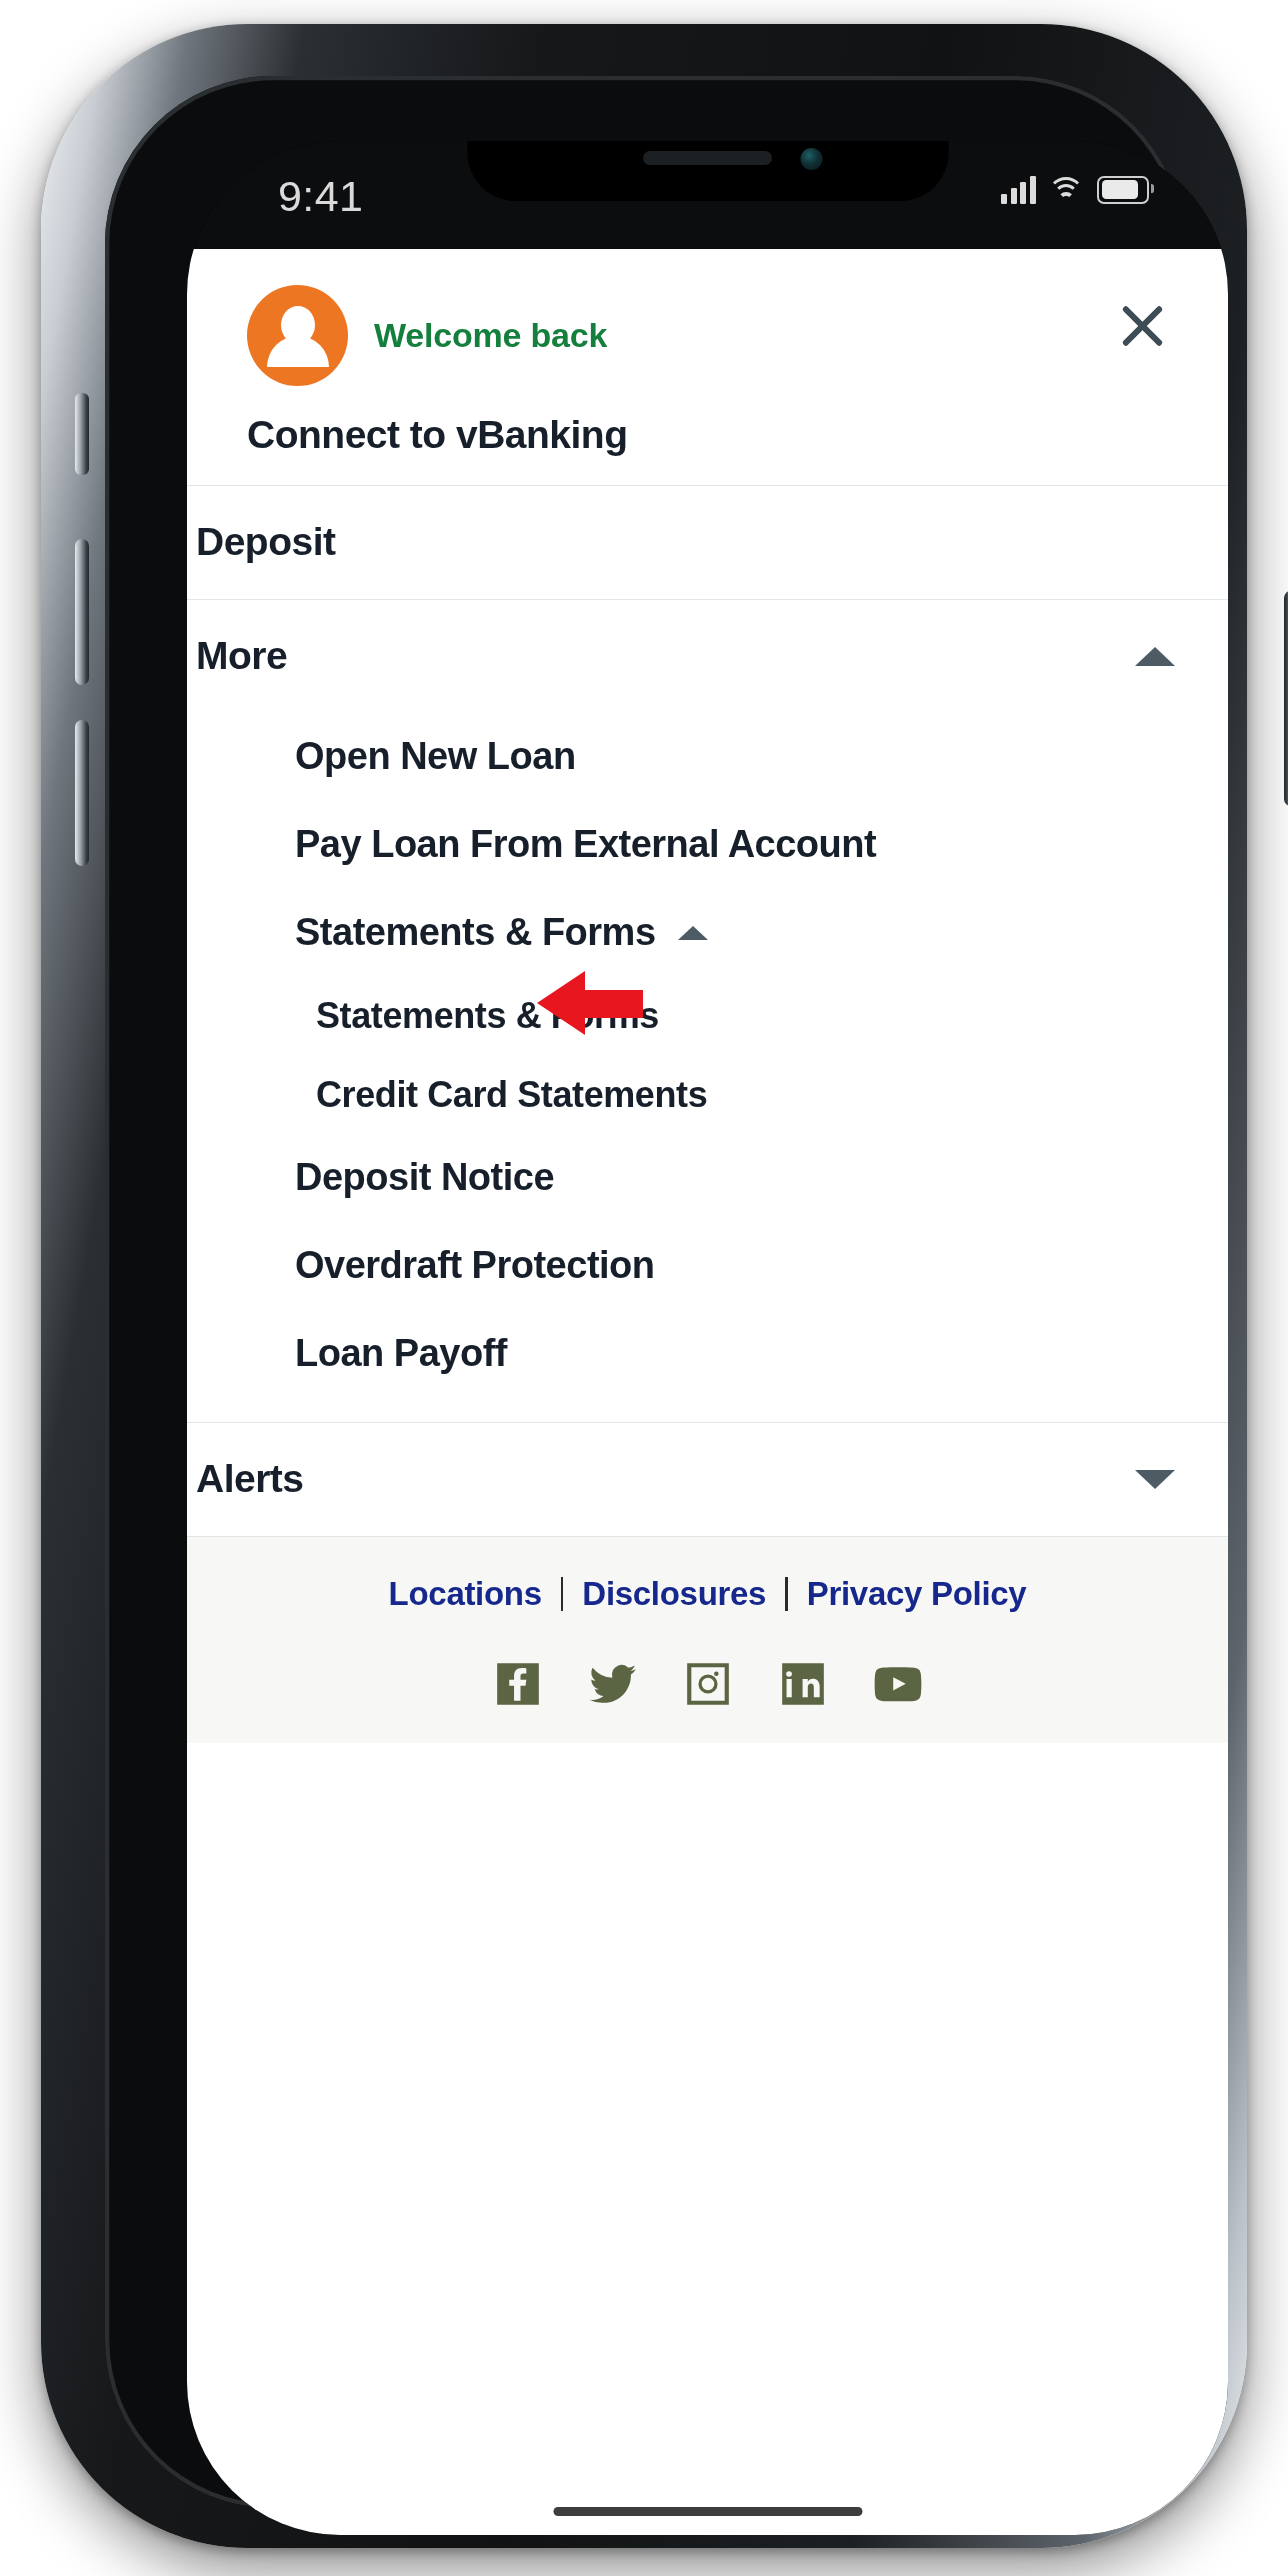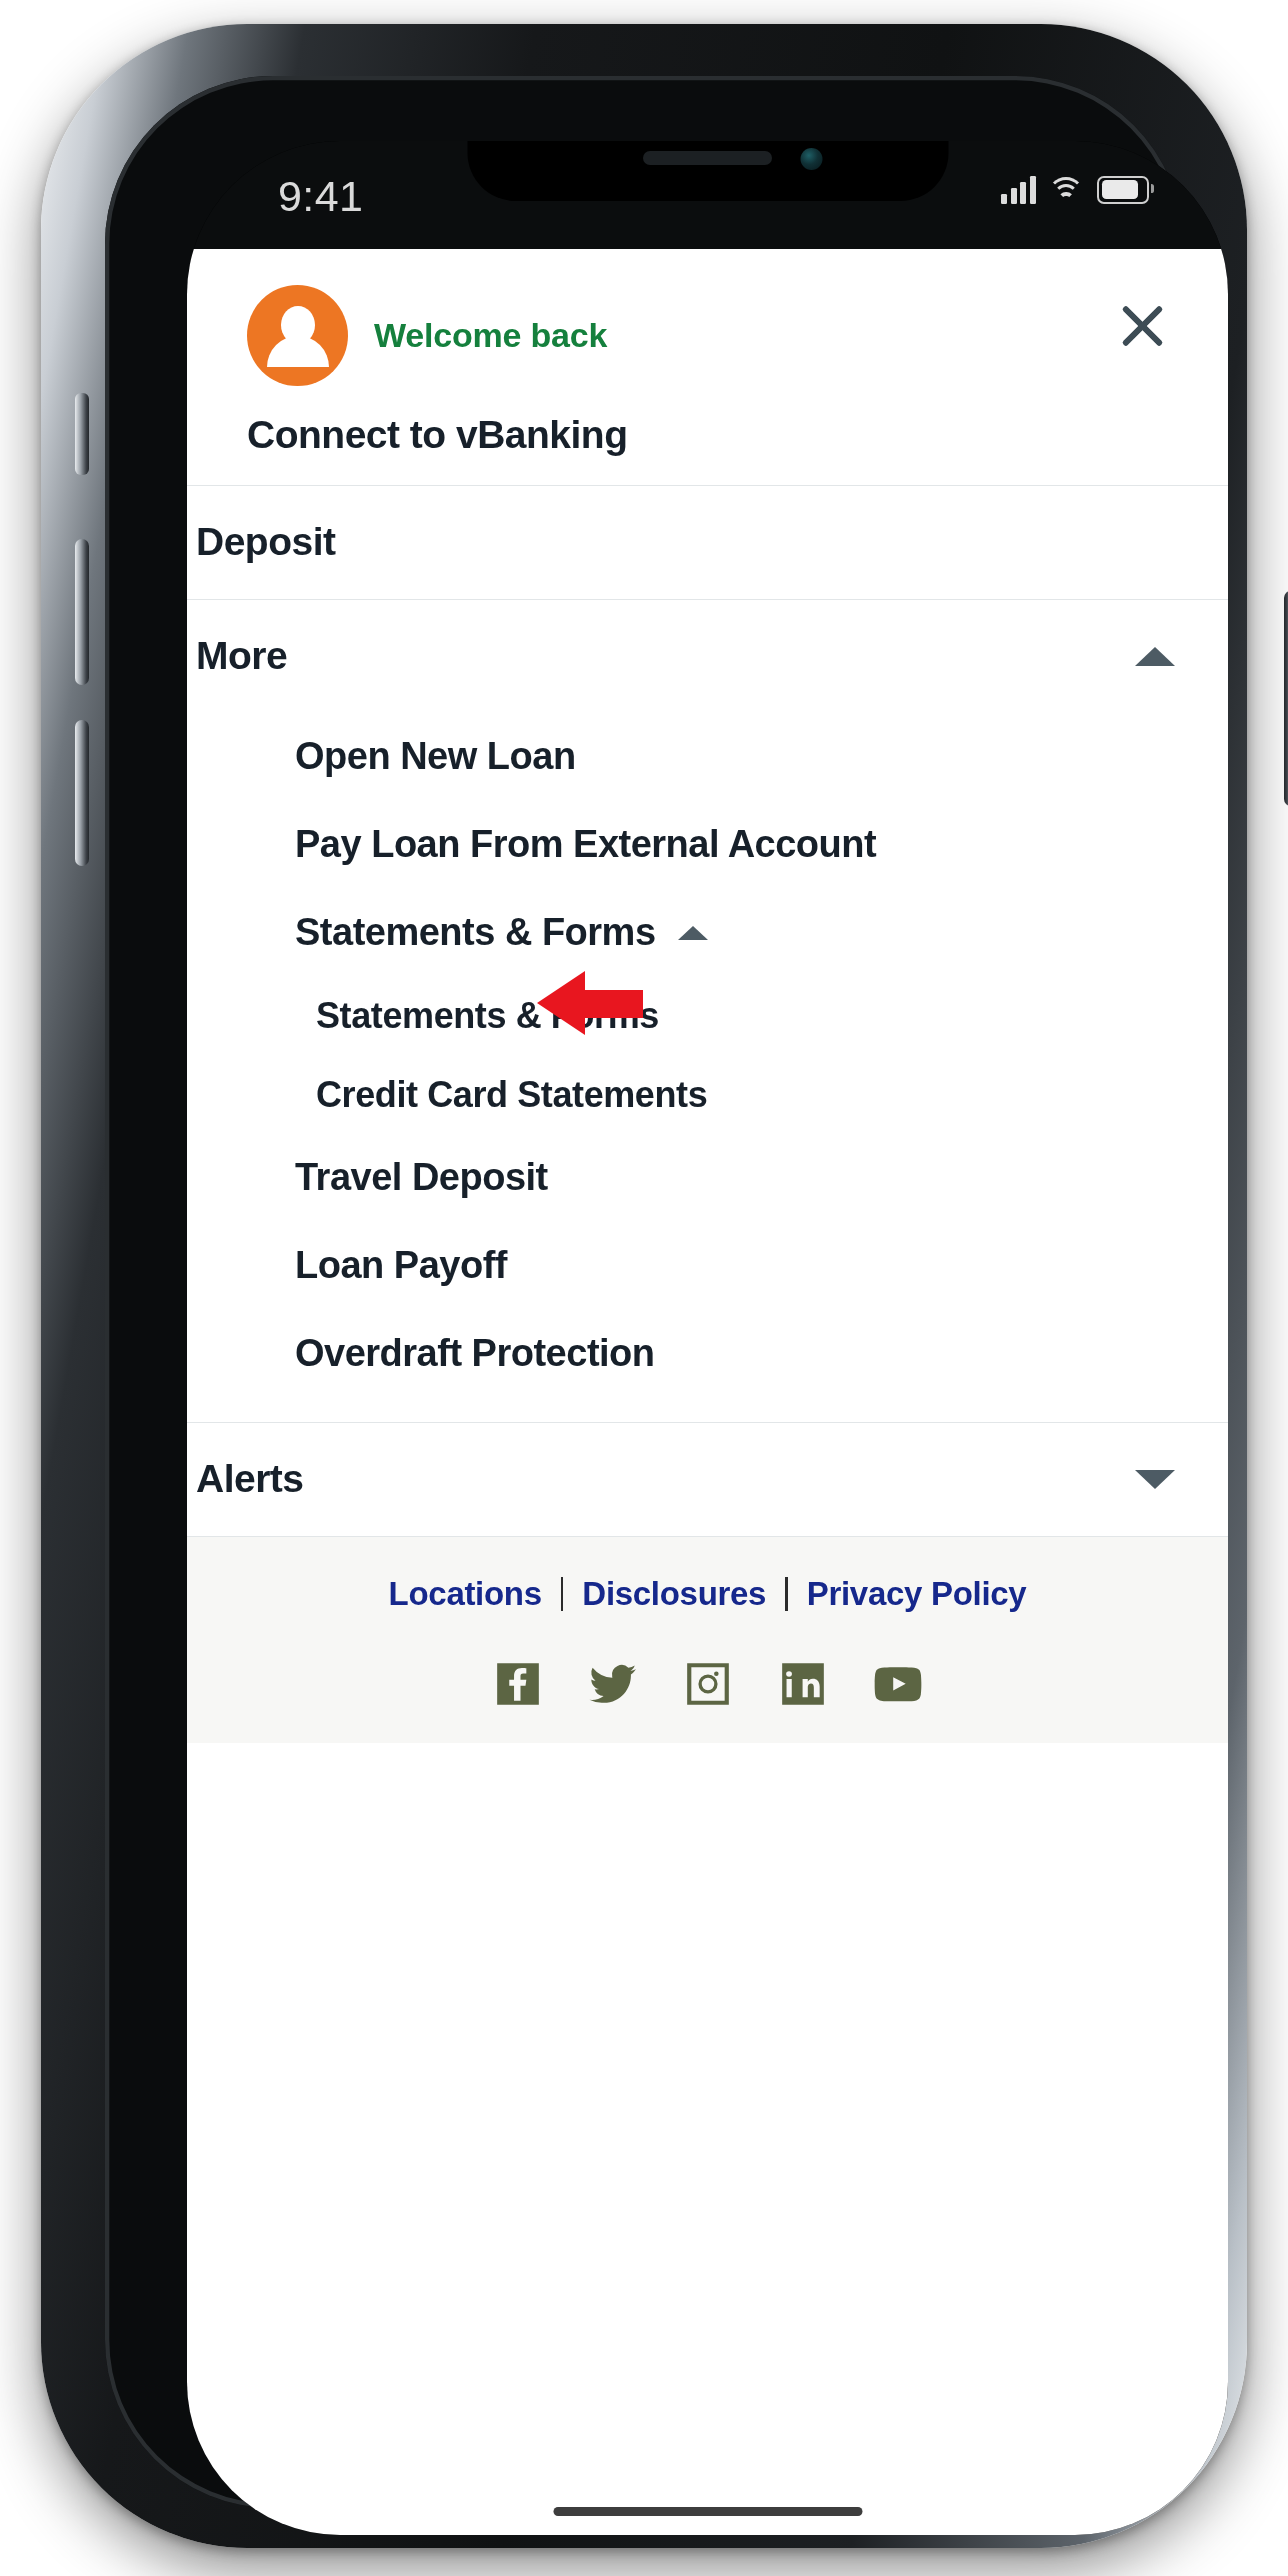--- a/index.html
+++ b/index.html
@@ -201,29 +201,29 @@
                   <div class="shaft"></div>
                     <div class="head"></div>
                 </div>
               </div>
 
               <div class="row-sub2">
                 <div class="row-label">Credit Card Statements</div>
               </div>
 
               <div class="row-sub">
-                <div class="row-label">Travel Deposit</div>
+                <div class="row-label">Deposit Notice</div>
+              </div>
+
+              <div class="row-sub">
+                <div class="row-label">Overdraft Protection</div>
               </div>
 
               <div class="row-sub">
                 <div class="row-label">Loan Payoff</div>
-              </div>
-
-              <div class="row-sub">
-                <div class="row-label">Overdraft Protection</div>
               </div>
             </div>
 
             <div class="row divider">
               <div class="row-label">Alerts</div>
               <div class="caret down"></div>
             </div>
           </div>
 
           <div class="footer">

